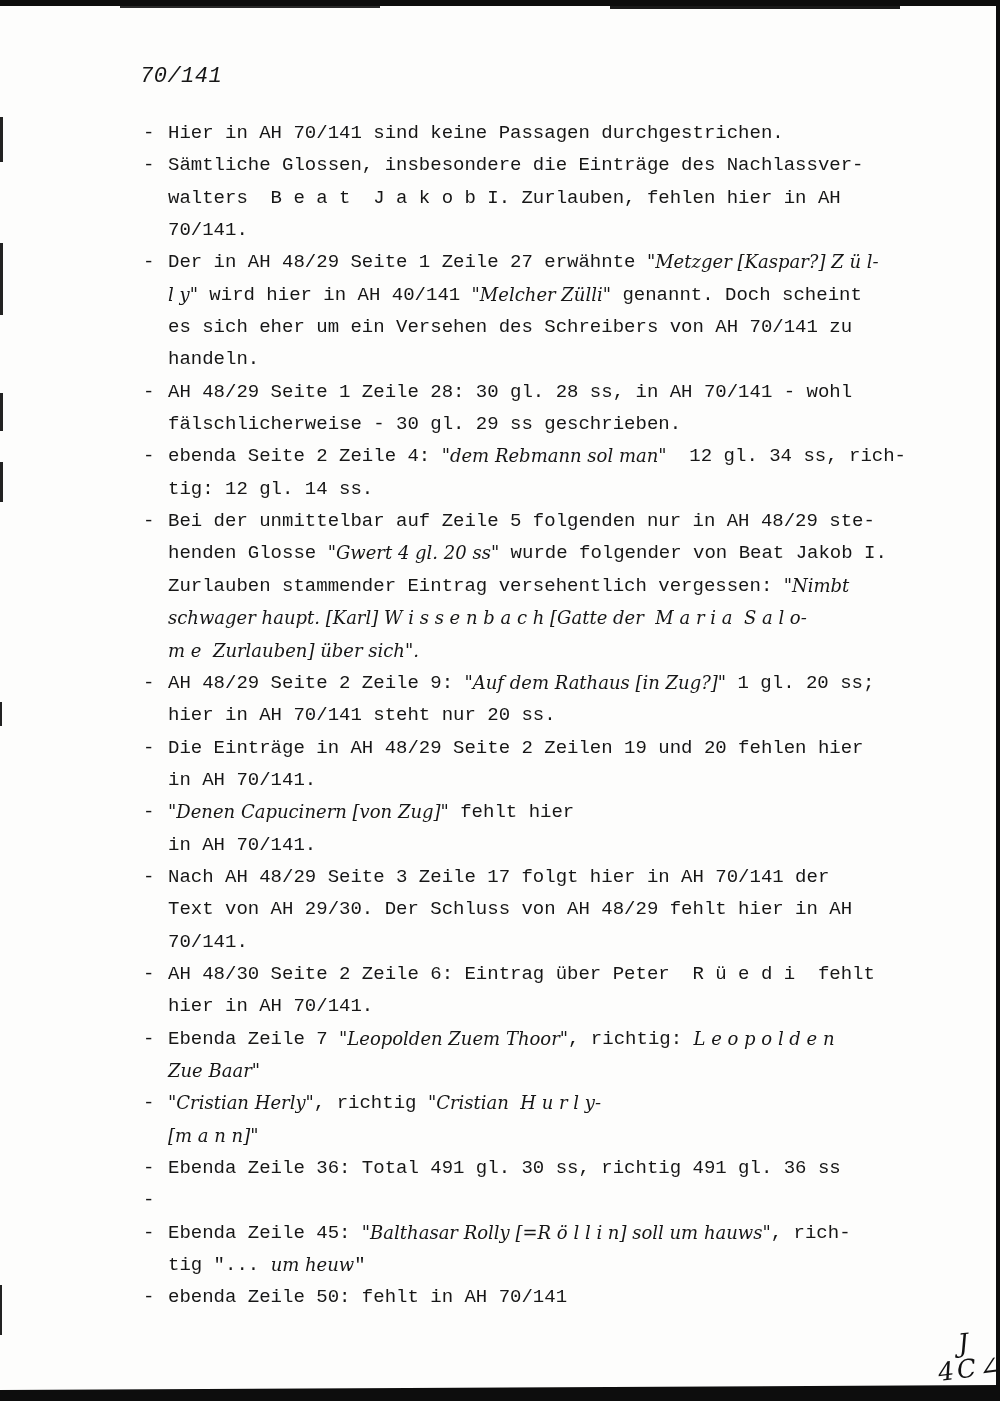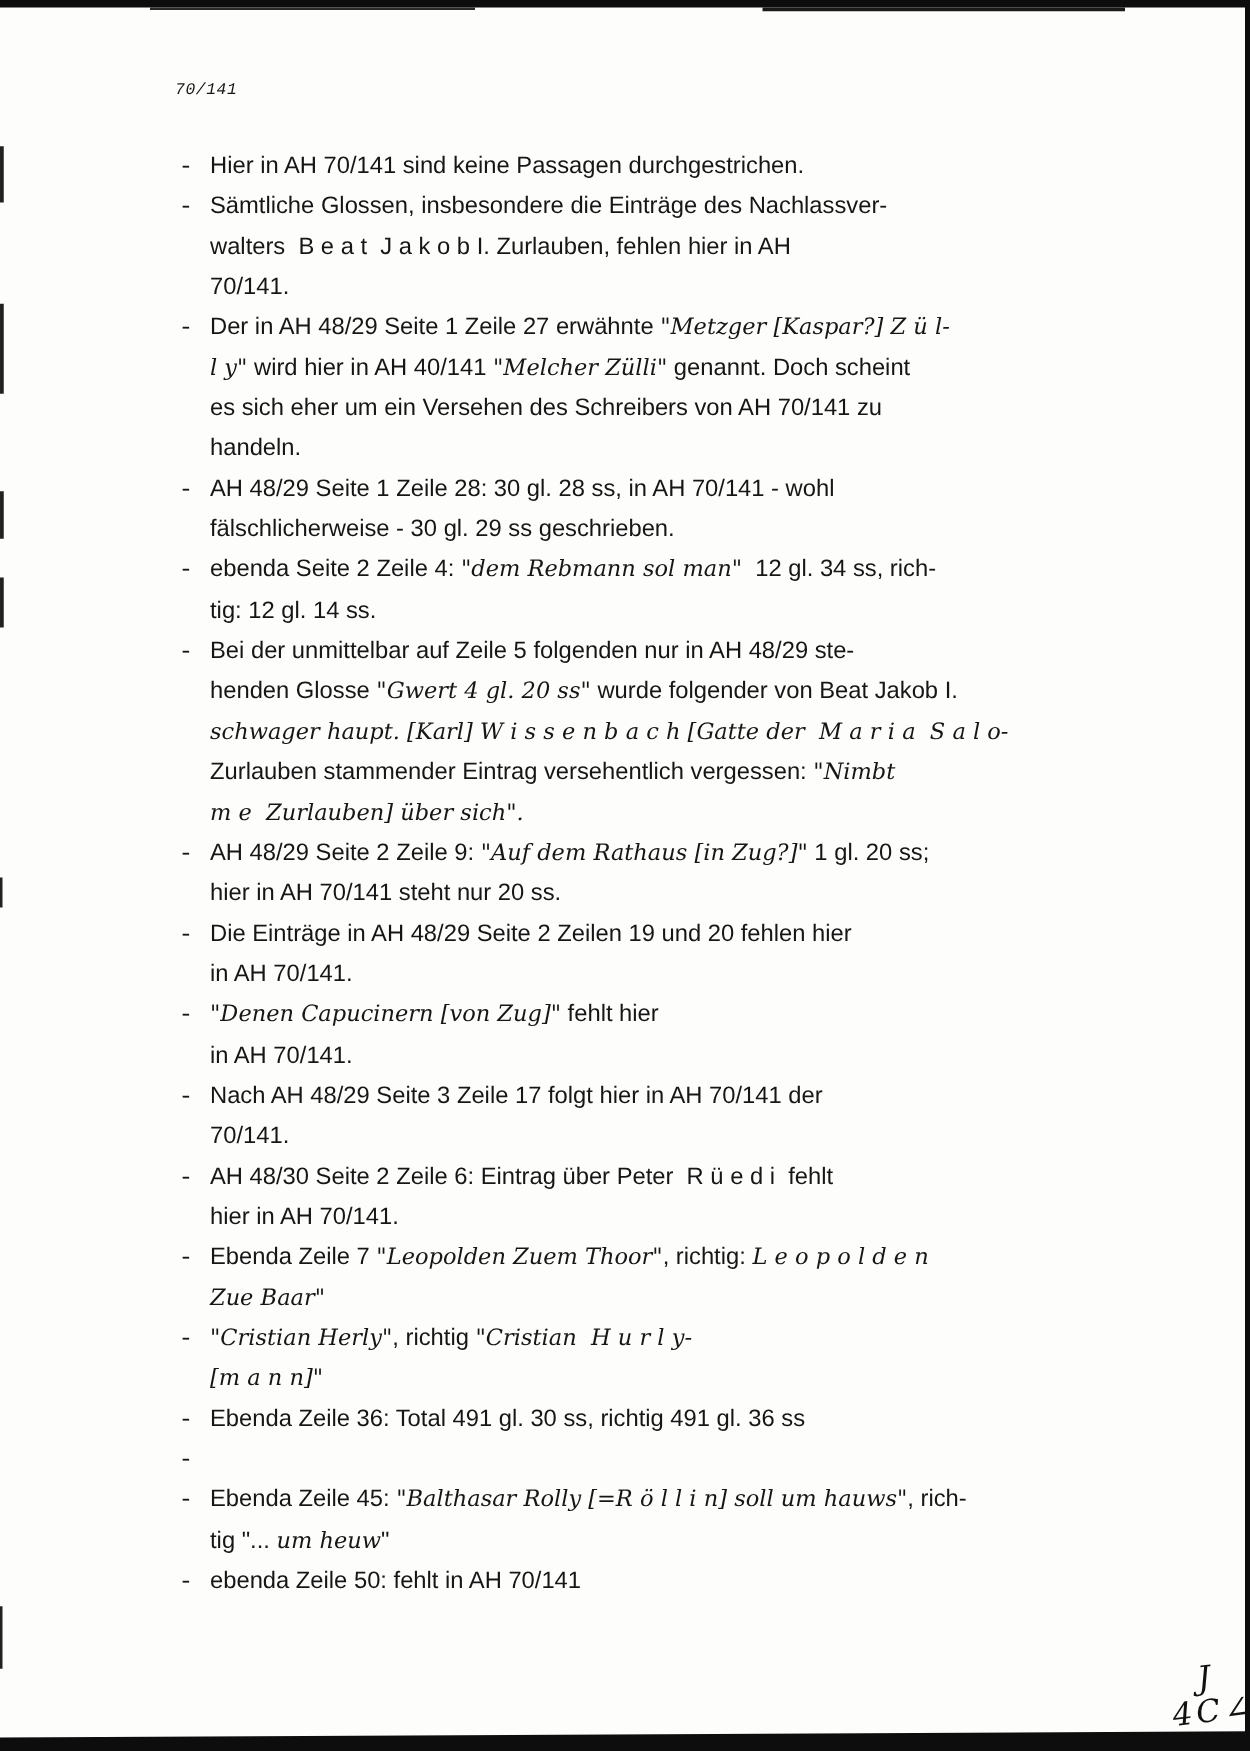--- a/index.html
+++ b/index.html
@@ -15,32 +15,32 @@
   .edge { position:absolute; background:#0d0d0d; }
   #edge-top    { top:0; left:0; width:1000px; height:6px; }
   #edge-top2   { top:6px; left:610px; width:290px; height:3px; background:#1a1a1a; }
   #edge-top3   { top:6px; left:120px; width:260px; height:2px; background:#2a2a2a; }
   #edge-right  { top:0; left:996px; width:4px; height:1392px; }
   #edge-bottom { top:1390px; left:-4px; width:1010px; height:16px; transform:rotate(-0.28deg); transform-origin:left center; }
   .edge-left   { left:0; width:3px; background:#222; }
   
   #page-number {
     position:absolute; left:140px; top:64px;
-    font-style:italic; font-size:13px; letter-spacing:0.5px;
+    font-style:italic; font-size:22px; letter-spacing:0.5px;
     color:#161616;
   }
   
   #doc-body {
     position:absolute; left:143px; top:117px; width:820px;
     font-size:19px; line-height:32.35px;
     color:#161616;
   }
   .line { display:flex; white-space:pre; }
   .bullet { flex:none; width:25px; }
-  .seg.n { font-family:Liberation Sans, sans-serif;text-align:center; }
+  .seg.n { font-family:Liberation Mono, monospace;text-align:center; }
   .seg.i {
     font-family:"DejaVu Serif","Liberation Serif",serif;
     font-style:italic; font-size:18px;
   }
   
   .handwriting {
     position:absolute;
     font-family:"DejaVu Serif","Liberation Serif",serif;
     font-style:italic; color:#111;
   }
@@ -74,30 +74,31 @@
       <div class="line"><span class="bullet">-</span><span class="seg n">Der in AH 48/29 Seite 1 Zeile 27 erwähnte </span><span class="seg i">"Metzger [Kaspar?] Z ü l-</span></div>
       <div class="line"><span class="bullet"></span><span class="seg i">l y"</span><span class="seg n"> wird hier in AH 40/141 </span><span class="seg i">"Melcher Zülli"</span><span class="seg n"> genannt. Doch scheint</span></div>
       <div class="line"><span class="bullet"></span><span class="seg n">es sich eher um ein Versehen des Schreibers von AH 70/141 zu</span></div>
       <div class="line"><span class="bullet"></span><span class="seg n">handeln.</span></div>
       <div class="line"><span class="bullet">-</span><span class="seg n">AH 48/29 Seite 1 Zeile 28: 30 gl. 28 ss, in AH 70/141 - wohl</span></div>
       <div class="line"><span class="bullet"></span><span class="seg n">fälschlicherweise - 30 gl. 29 ss geschrieben.</span></div>
       <div class="line"><span class="bullet">-</span><span class="seg n">ebenda Seite 2 Zeile 4: </span><span class="seg i">"dem Rebmann sol man"</span><span class="seg n">  12 gl. 34 ss, rich-</span></div>
       <div class="line"><span class="bullet"></span><span class="seg n">tig: 12 gl. 14 ss.</span></div>
       <div class="line"><span class="bullet">-</span><span class="seg n">Bei der unmittelbar auf Zeile 5 folgenden nur in AH 48/29 ste-</span></div>
       <div class="line"><span class="bullet"></span><span class="seg n">henden Glosse </span><span class="seg i">"Gwert 4 gl. 20 ss"</span><span class="seg n"> wurde folgender von Beat Jakob I.</span></div>
+      <div class="line"><span class="bullet"></span><span class="seg n">Zurlauben stammender Eintrag versehentlich vergessen: </span><span class="seg i">"Nimbt</span></div>
       <div class="line"><span class="bullet"></span><span class="seg i">schwager haupt. [Karl] W i s s e n b a c h [Gatte der  M a r i a  S a l o-</span></div>
-      <div class="line"><span class="bullet"></span><span class="seg n">Zurlauben stammender Eintrag versehentlich vergessen: </span><span class="seg i">"Nimbt</span></div>
       <div class="line"><span class="bullet"></span><span class="seg i">m e  Zurlauben] über sich".</span></div>
       <div class="line"><span class="bullet">-</span><span class="seg n">AH 48/29 Seite 2 Zeile 9: </span><span class="seg i">"Auf dem Rathaus [in Zug?]"</span><span class="seg n"> 1 gl. 20 ss;</span></div>
       <div class="line"><span class="bullet"></span><span class="seg n">hier in AH 70/141 steht nur 20 ss.</span></div>
       <div class="line"><span class="bullet">-</span><span class="seg n">Die Einträge in AH 48/29 Seite 2 Zeilen 19 und 20 fehlen hier</span></div>
       <div class="line"><span class="bullet"></span><span class="seg n">in AH 70/141.</span></div>
       <div class="line"><span class="bullet">-</span><span class="seg i">"Denen Capucinern [von Zug]"</span><span class="seg n"> fehlt hier</span></div>
       <div class="line"><span class="bullet"></span><span class="seg n">in AH 70/141.</span></div>
       <div class="line"><span class="bullet">-</span><span class="seg n">Nach AH 48/29 Seite 3 Zeile 17 folgt hier in AH 70/141 der</span></div>
+      <div class="line"><span class="bullet"></span><span class="seg n">Text von AH 29/30. Der Schluss von AH 48/29 fehlt hier in AH</span></div>
       <div class="line"><span class="bullet"></span><span class="seg n">70/141.</span></div>
       <div class="line"><span class="bullet">-</span><span class="seg n">AH 48/30 Seite 2 Zeile 6: Eintrag über Peter  R ü e d i  fehlt</span></div>
       <div class="line"><span class="bullet"></span><span class="seg n">hier in AH 70/141.</span></div>
       <div class="line"><span class="bullet">-</span><span class="seg n">Ebenda Zeile 7 </span><span class="seg i">"Leopolden Zuem Thoor"</span><span class="seg n">, richtig: </span><span class="seg i">L e o p o l d e n</span></div>
       <div class="line"><span class="bullet"></span><span class="seg i">Zue Baar"</span></div>
       <div class="line"><span class="bullet">-</span><span class="seg i">"Cristian Herly"</span><span class="seg n">, richtig </span><span class="seg i">"Cristian  H u r l y-</span></div>
       <div class="line"><span class="bullet"></span><span class="seg i">[m a n n]"</span></div>
       <div class="line"><span class="bullet">-</span><span class="seg n">Ebenda Zeile 36: Total 491 gl. 30 ss, richtig 491 gl. 36 ss</span></div>
       <div class="line"><span class="bullet">-</span></div>
       <div class="line"><span class="bullet">-</span><span class="seg n">Ebenda Zeile 45: </span><span class="seg i">"Balthasar Rolly [=R ö l l i n] soll um hauws"</span><span class="seg n">, rich-</span></div>

